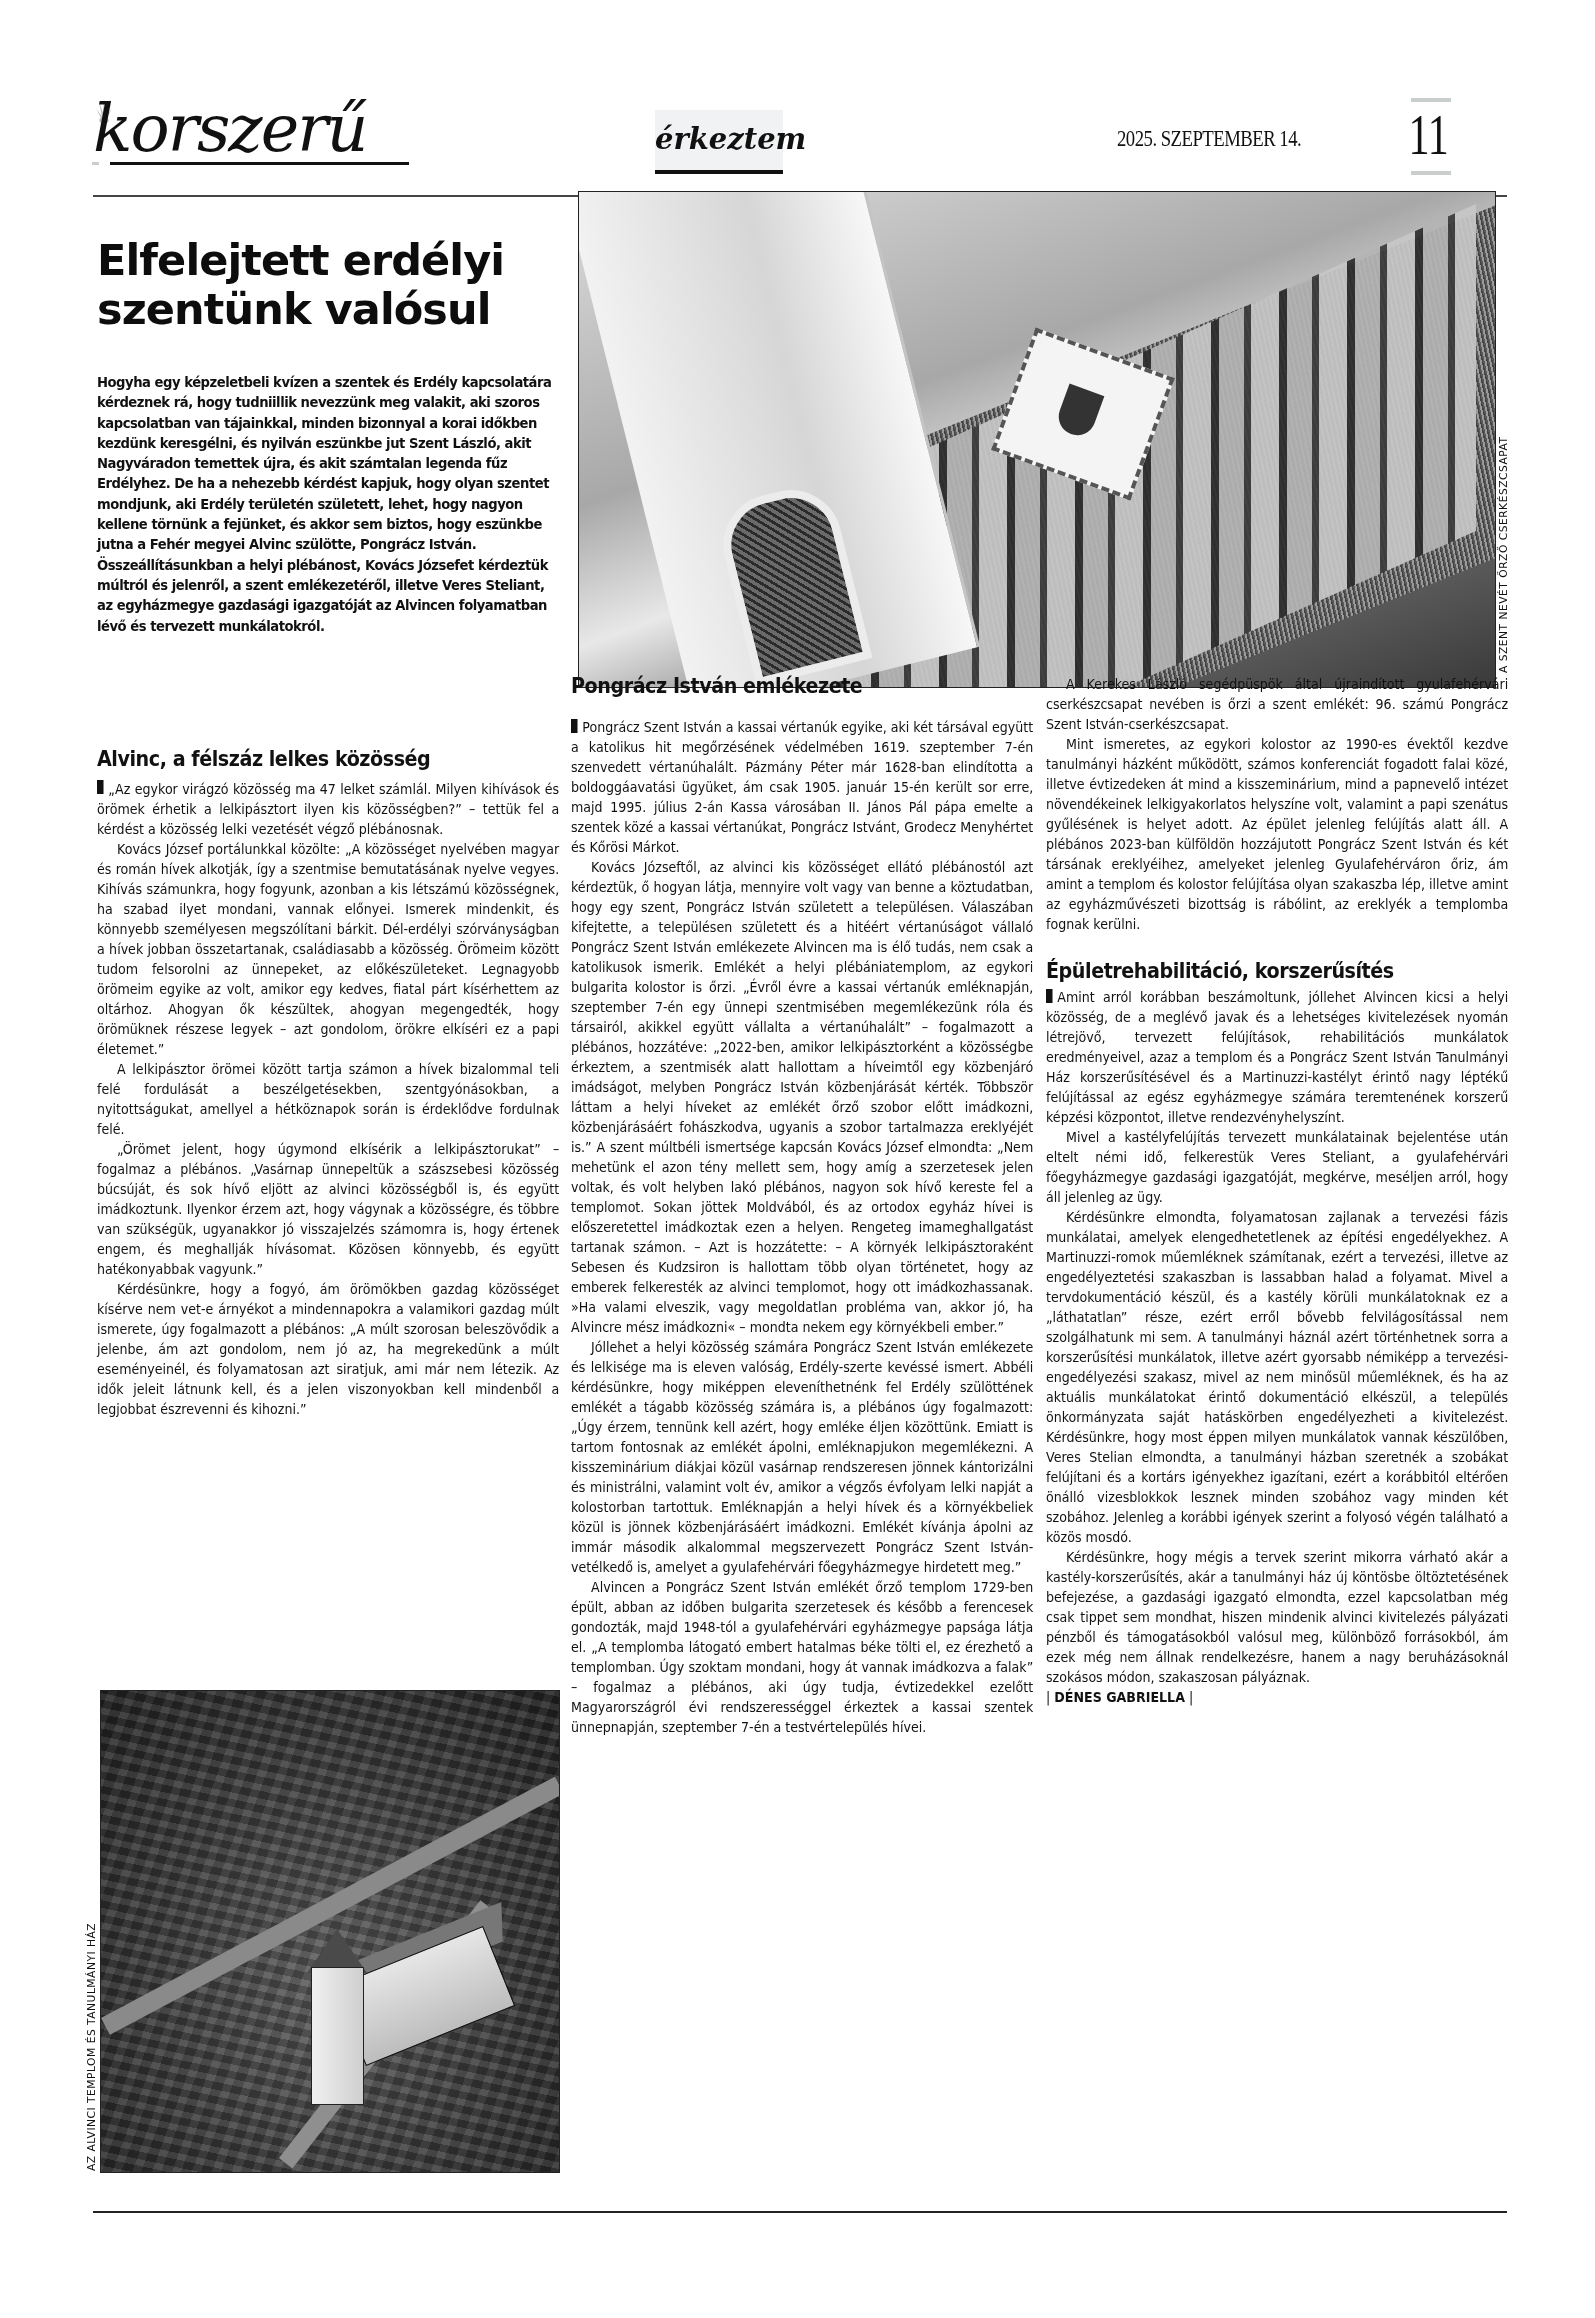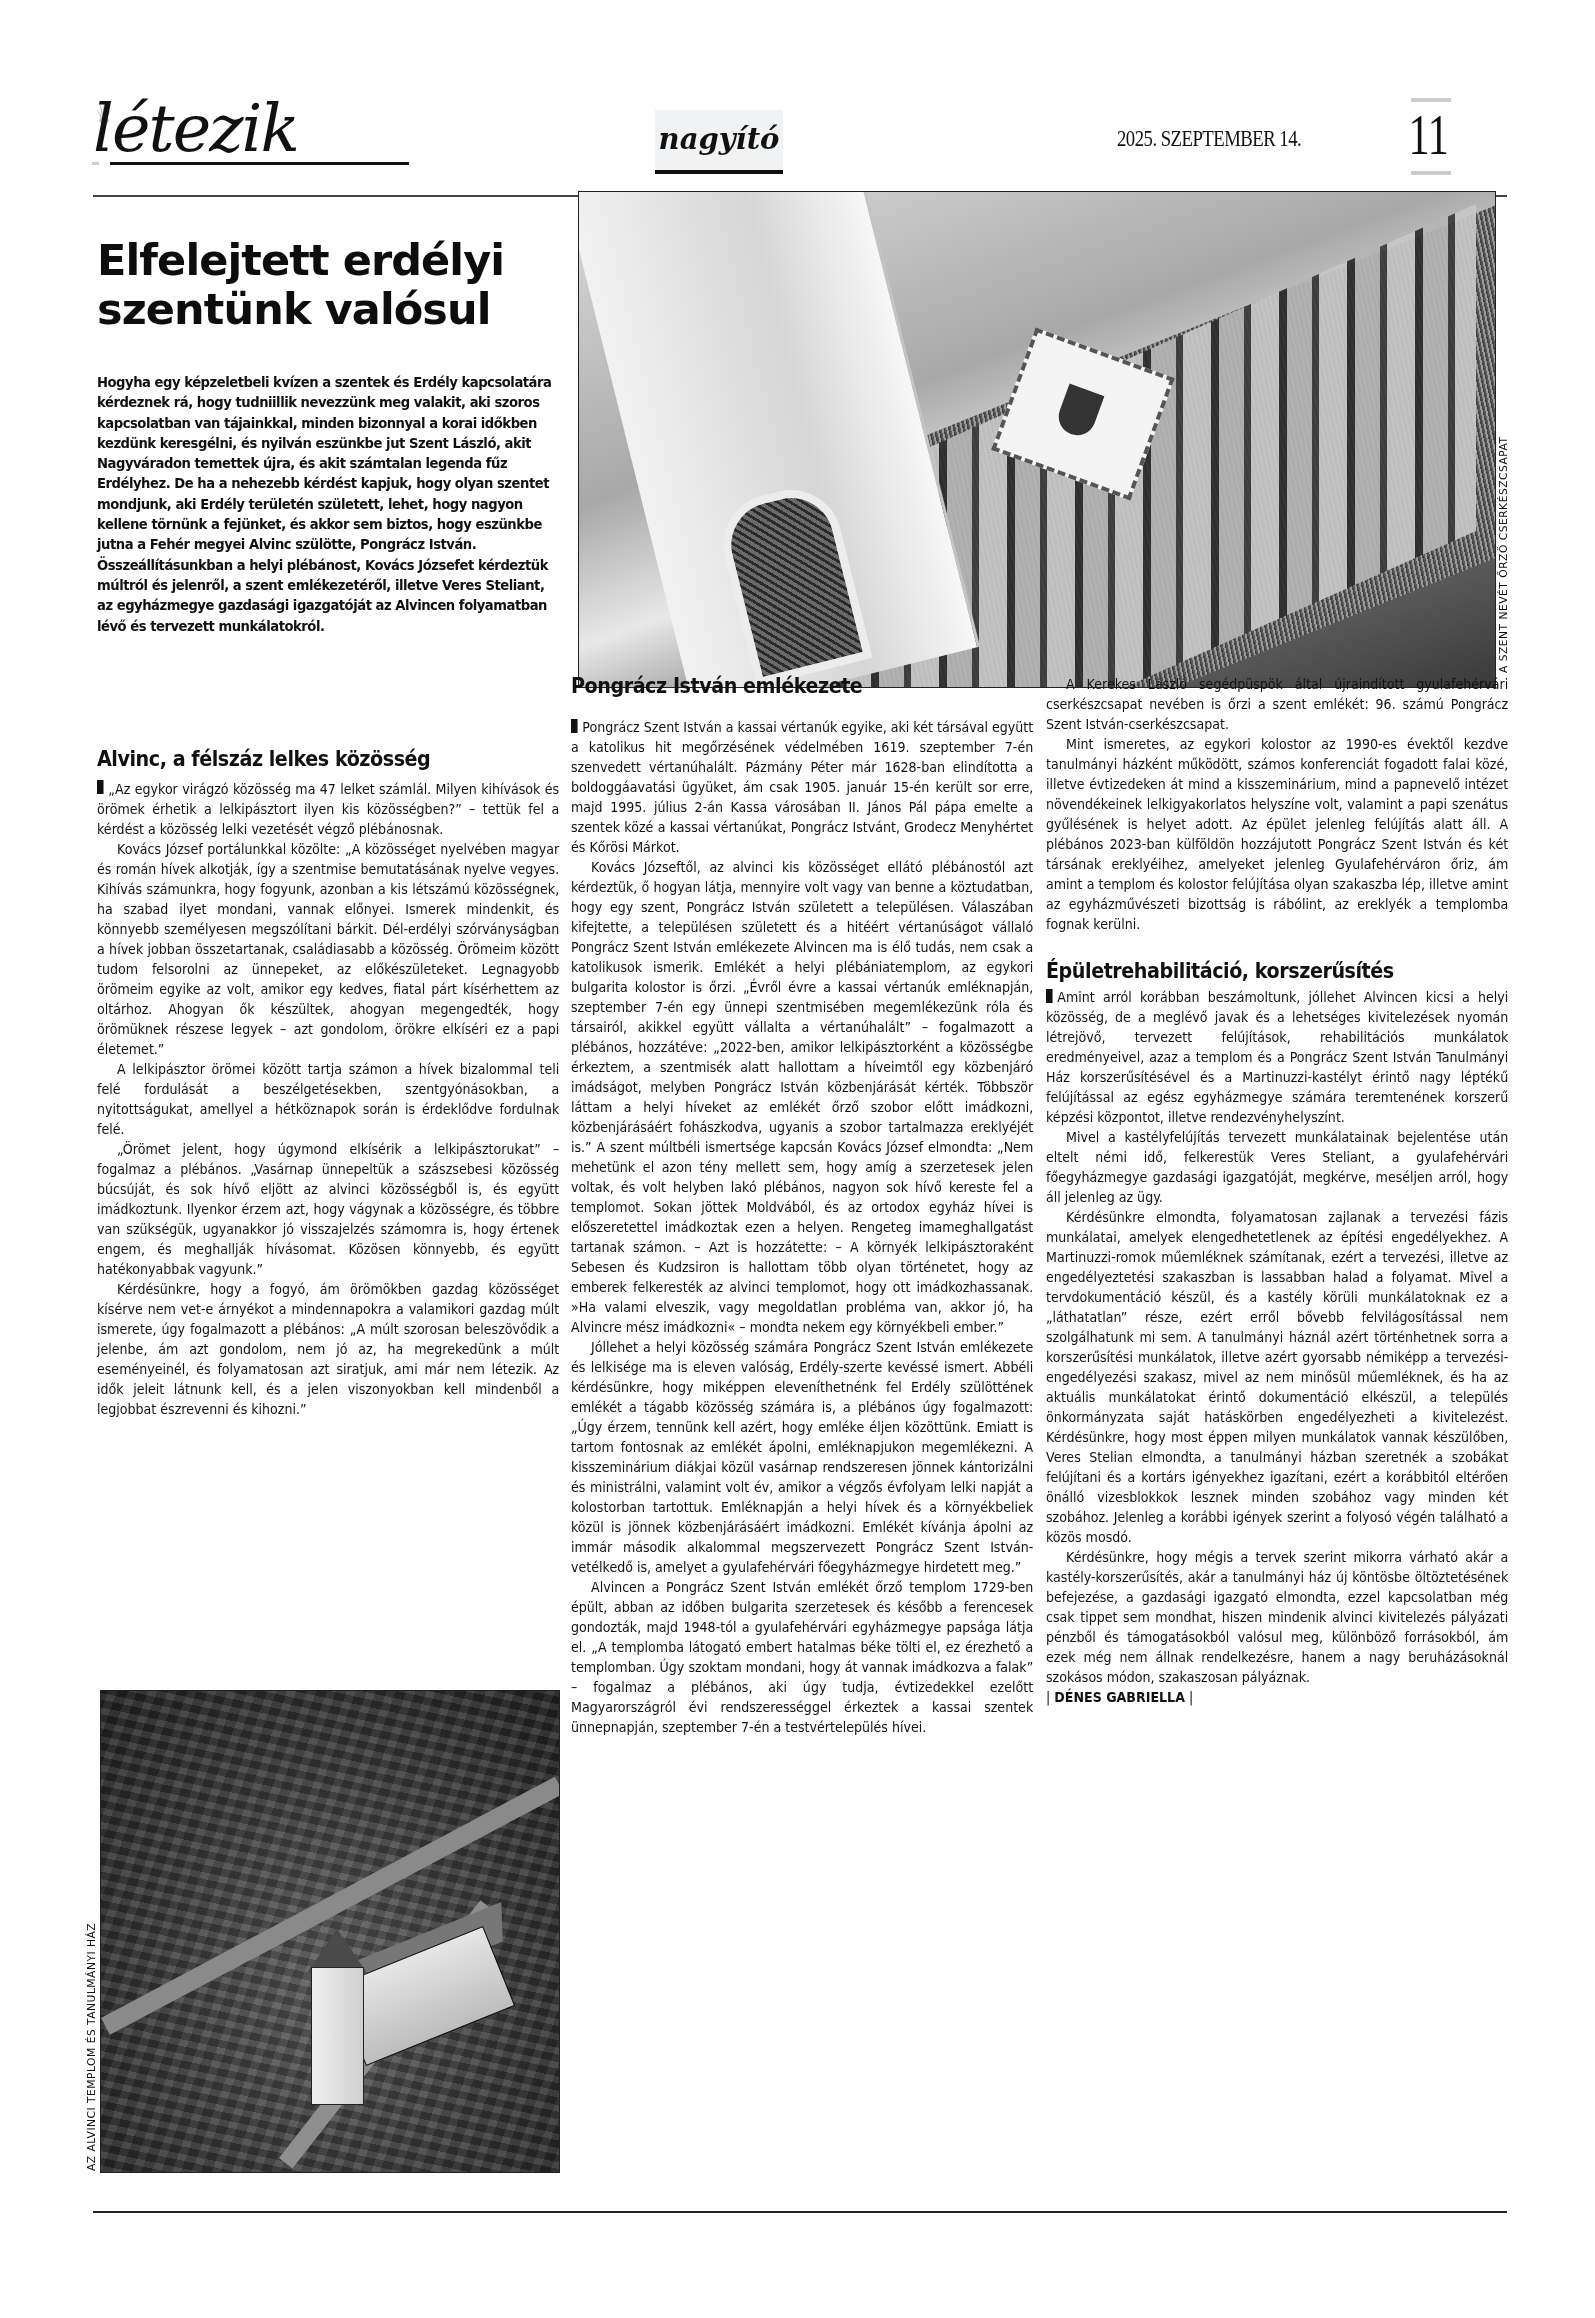--- a/index.html
+++ b/index.html
@@ -72,26 +72,26 @@
   <svg class="logo-sun" viewBox="0 0 34 60" xmlns="http://www.w3.org/2000/svg">
     <g fill="#b9bcbb">
       <polygon points="17,0 19,40 15,40"></polygon>
       <polygon points="6,8 17,42 13,44"></polygon>
       <polygon points="28,8 21,44 17,42"></polygon>
       <polygon points="0,24 15,46 12,48"></polygon>
       <polygon points="34,24 22,48 19,46"></polygon>
       <ellipse cx="17" cy="50" rx="10" ry="8"></ellipse>
     </g>
   </svg>
-  <div class="logo">létezik</div>
+  <div class="logo">korszerű</div>
   <div class="logo-rule"></div>
   <div class="logo-rule2" style="left:110px;width:299px;"></div>
 
   <div class="section-tab">
-    <div class="section-tab-label">nagyító</div>
+    <div class="section-tab-label">érkeztem</div>
   </div>
   <div class="section-tab-bar"></div>
 
   <div class="issue-date">2025. SZEPTEMBER 14.</div>
 
   <div class="pn-bar-top"></div>
   <div class="page-number">11</div>
   <div class="pn-bar-bottom"></div>
 
   <div class="masthead-rule"></div>

